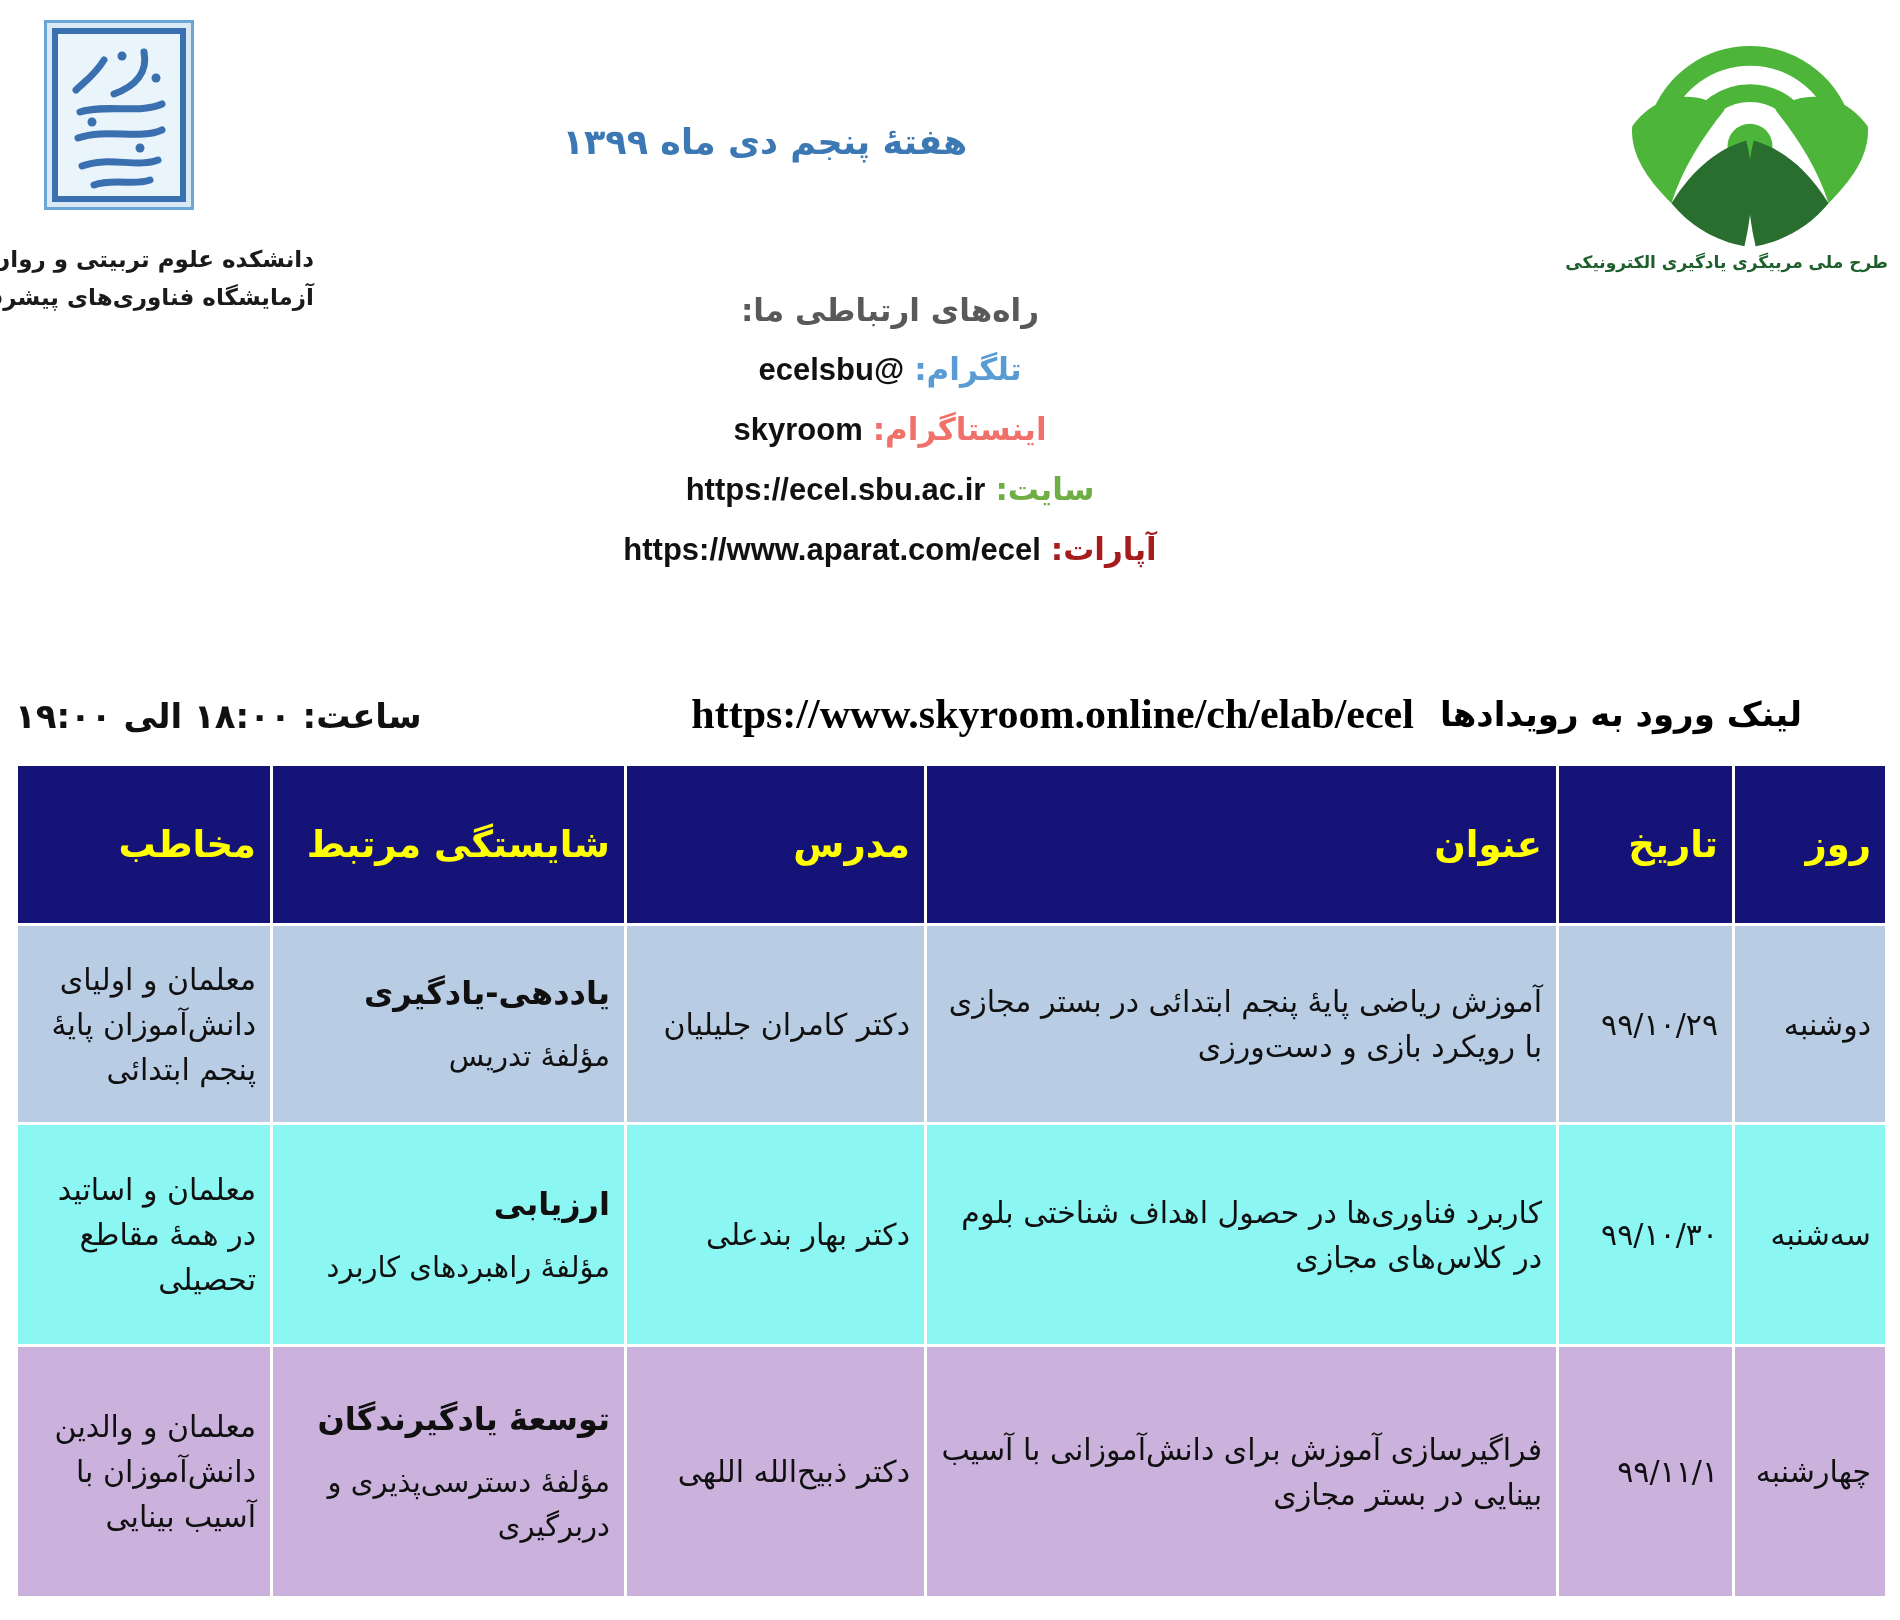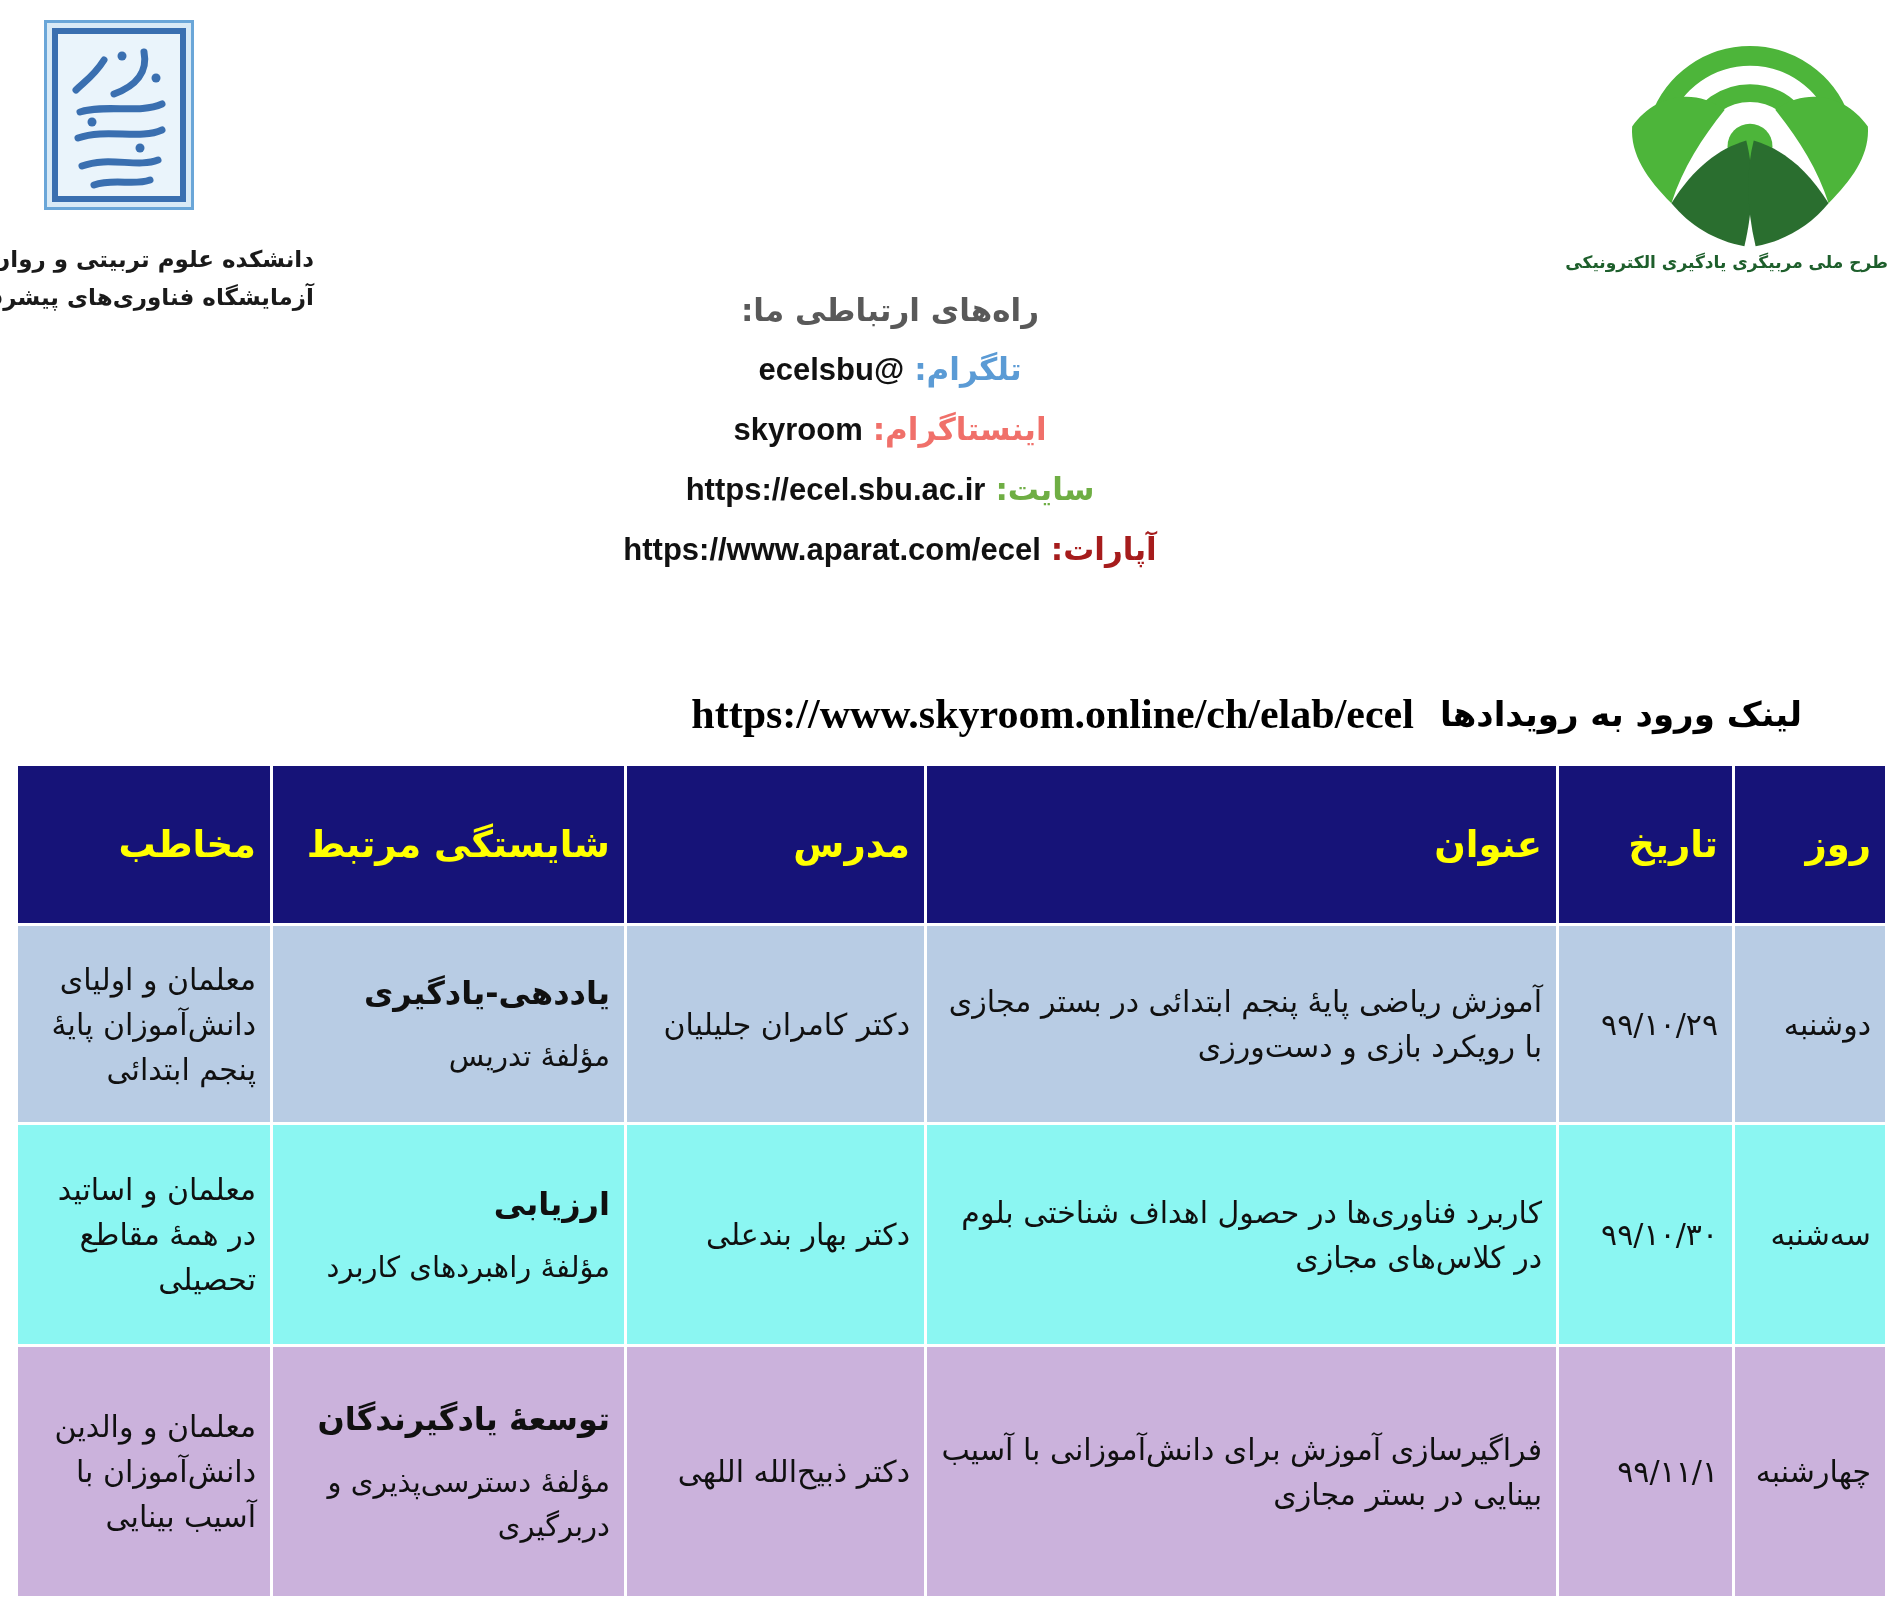--- a/index.html
+++ b/index.html
@@ -68,20 +68,21 @@
         <circle cx="112" cy="58" r="4.5"></circle>
       <circle cx="48" cy="102" r="4.5"></circle>
         <circle cx="96" cy="128" r="4.5"></circle>
     </g>
   </svg>
   <div class="org-lines">
     <div>دانشکده علوم تربیتی و روان‌شناسی</div>
     <div>آزمایشگاه فناوری‌های پیشرفته یادگیری</div>
   </div>
 
+  <div class="subtitle" style="color: rgb(60, 120, 180);">هفتهٔ پنجم دی ماه ۱۳۹۹</div>
 
   <div class="contact">
     <div class="contact-row" style="color: rgb(89, 89, 89);">راه‌های ارتباطی ما:</div>
     <div class="contact-row">
       <span class="lbl" style="color: rgb(91, 155, 213);">تلگرام:</span><span class="val">@ecelsbu</span>
     </div>
     <div class="contact-row">
       <span class="lbl" style="color: rgb(240, 112, 106);">اینستاگرام:</span><span class="val">skyroom</span>
     </div>
     <div class="contact-row">
@@ -98,20 +99,21 @@
       <path d="M80,122 A64,64 0 0 1 200,122" stroke="#4db53a" stroke-width="19" fill="none" stroke-linecap="round"></path>
       <circle cx="140" cy="137" r="24" fill="#4db53a"></circle>
       <path d="M14,116 C38,82 80,74 113,98 C89,128 68,160 56,198 C30,172 12,146 14,116 Z" fill="#4db53a"></path>
       <path d="M266,116 C242,82 200,74 167,98 C191,128 212,160 224,198 C250,172 268,146 266,116 Z" fill="#4db53a"></path>
       <path d="M56,198 C80,160 106,140 136,131 C145,166 143,206 134,244 C102,238 76,222 56,198 Z" fill="#2a6e2f"></path>
       <path d="M224,198 C200,160 174,140 144,131 C135,166 137,206 146,244 C178,238 204,222 224,198 Z" fill="#2a6e2f"></path>
     </svg>
     <div class="ecel-caption" style="color: rgb(30, 95, 44);">طرح ملی مربیگری یادگیری الکترونیکی</div>
   </div>
 
+  <div class="time-line">ساعت: ۱۸:۰۰ الی ۱۹:۰۰</div>
   <div class="link-line">
     <span class="link-label">لینک ورود به رویدادها</span>
     <span class="link-url">https://www.skyroom.online/ch/elab/ecel</span>
   </div>
 
   <table class="sched">
     <colgroup>
       <col style="width:153px">
         <col style="width:176px">
         <col style="width:632px">

